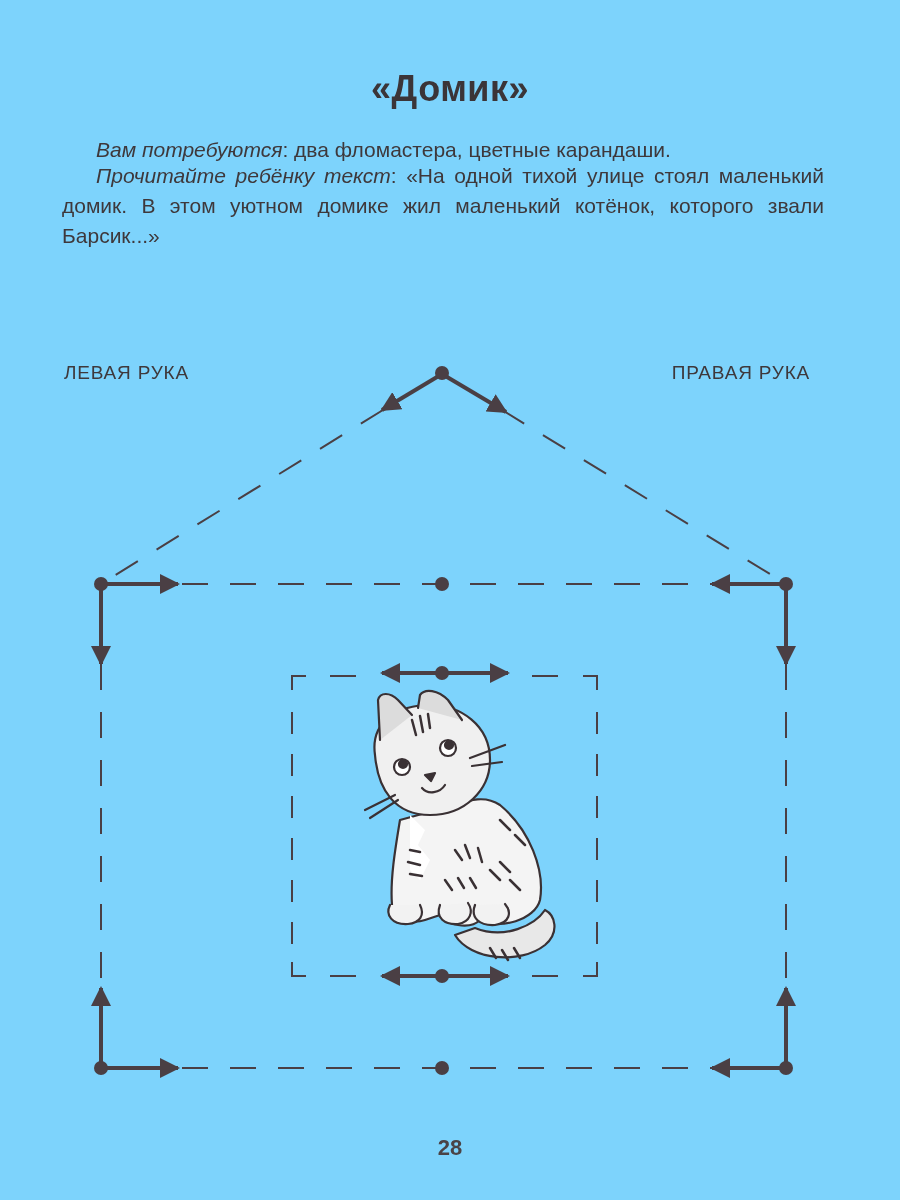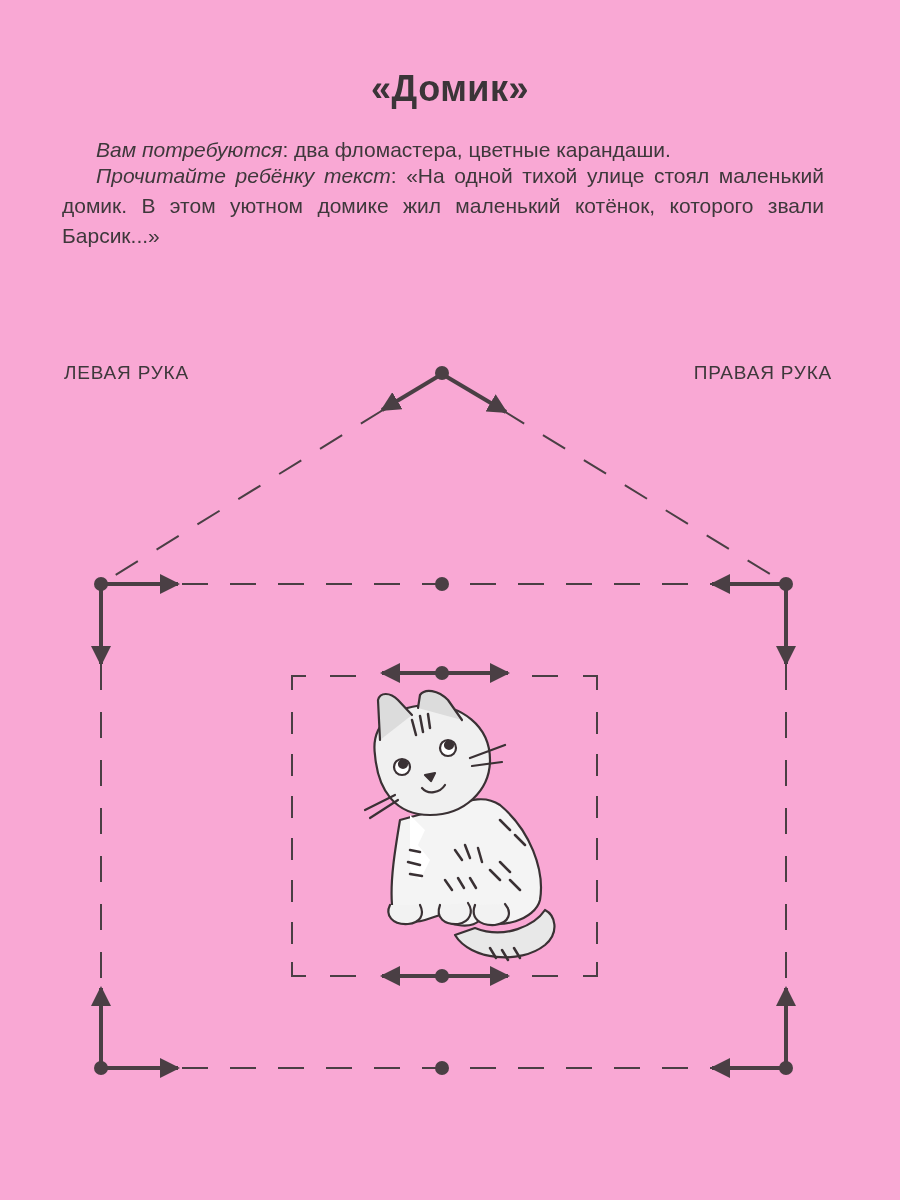--- a/index.html
+++ b/index.html
@@ -12,21 +12,21 @@
       height: 1200px;
       position: relative;
       overflow: hidden;
       color: #3a3336;
       font-family: "Liberation Sans", "DejaVu Sans", sans-serif;
     }
     .page {
       position: absolute;
       left: 0; top: 0;
       width: 900px; height: 1200px;
-      background: #f9a8d4;
+      background: #7dd3fc;
     }
     .title {
       position: absolute;
       left: 0; right: 0;
       top: 68px;
       text-align: center;
       font-size: 36px;
       font-weight: bold;
       color: #3b3538;
       letter-spacing: 0.5px;
@@ -45,21 +45,21 @@
     .p2 { top: 161px; left: 62px; width: 762px; text-indent: 34px; }
     .p3 { top: 242px; left: 62px; width: 762px; text-indent: 34px; }
     .hand {
       position: absolute;
       top: 362px;
       font-size: 19px;
       letter-spacing: 0.8px;
       color: #3e383b;
     }
     .hand.left { left: 64px; }
-    .hand.right { right: 68px; }
+    .hand.right { right: 90px; }
     .drawing {
       position: absolute;
       left: 0; top: 0;
       width: 900px; height: 1200px;
     }
     .page-number {
       position: absolute;
       left: 0; right: 0;
       top: 1135px;
       text-align: center;
@@ -193,13 +193,14 @@
         <path d="M410,850 L420,852 M408,862 L420,865 M410,874 L422,876"></path>
         <path d="M455,850 L462,860 M465,845 L470,858 M478,848 L482,862"></path>
         <path d="M490,870 L500,880 M500,862 L510,872 M510,880 L520,890"></path>
         <path d="M445,880 L452,890 M458,878 L464,888 M470,878 L476,888"></path>
         <path d="M490,948 L496,958 M502,950 L508,960 M514,948 L520,958"></path>
         <path d="M500,820 L510,830 M515,835 L525,845"></path>
       </g>
     </g>
   </svg>
 
+  <div class="page-number">28</div>
 </div>
 
 </body></html>

